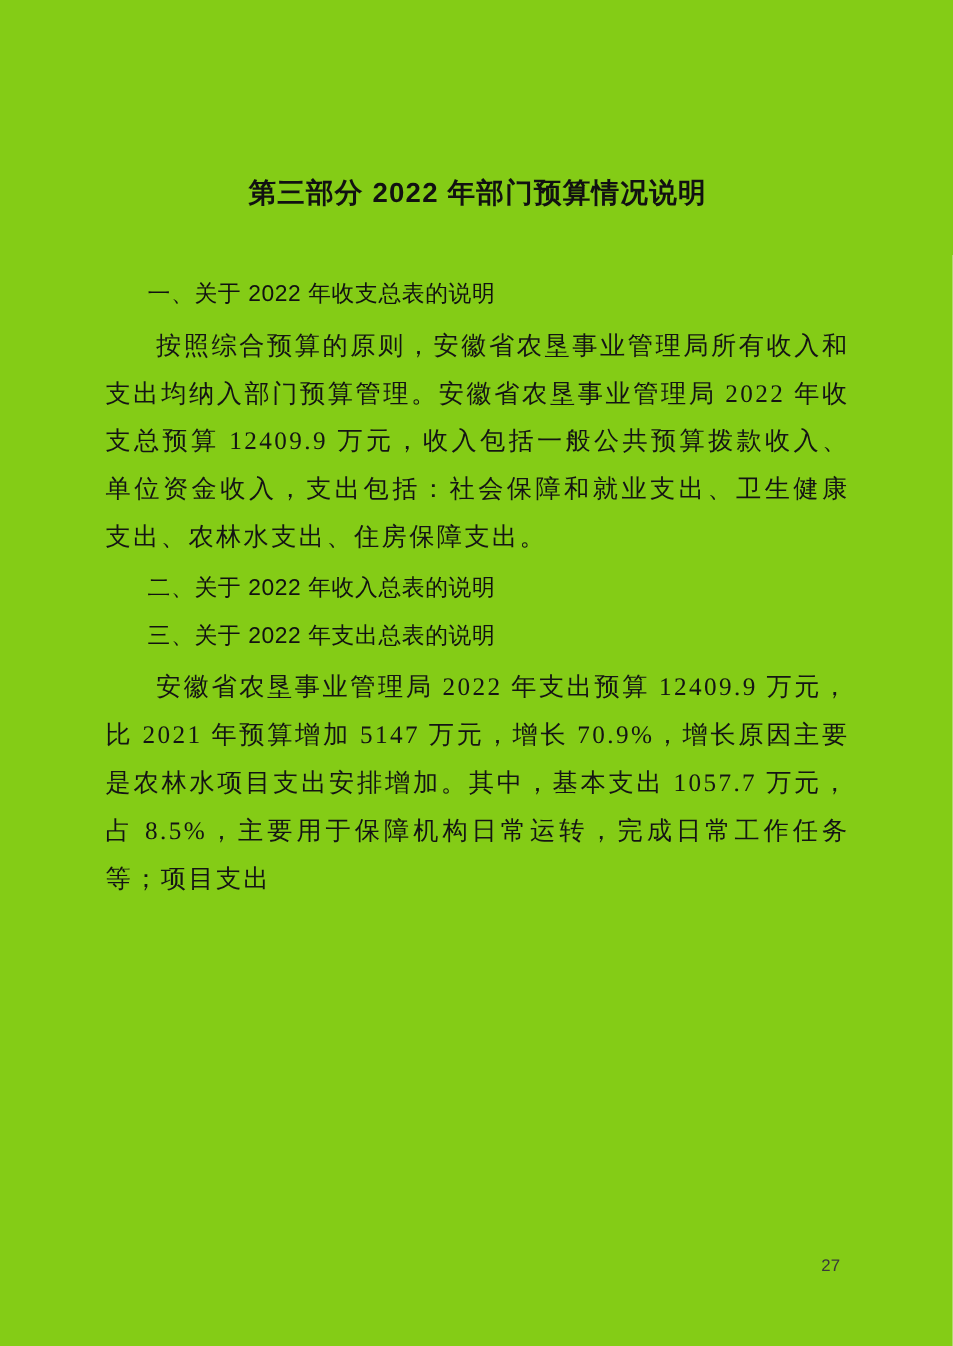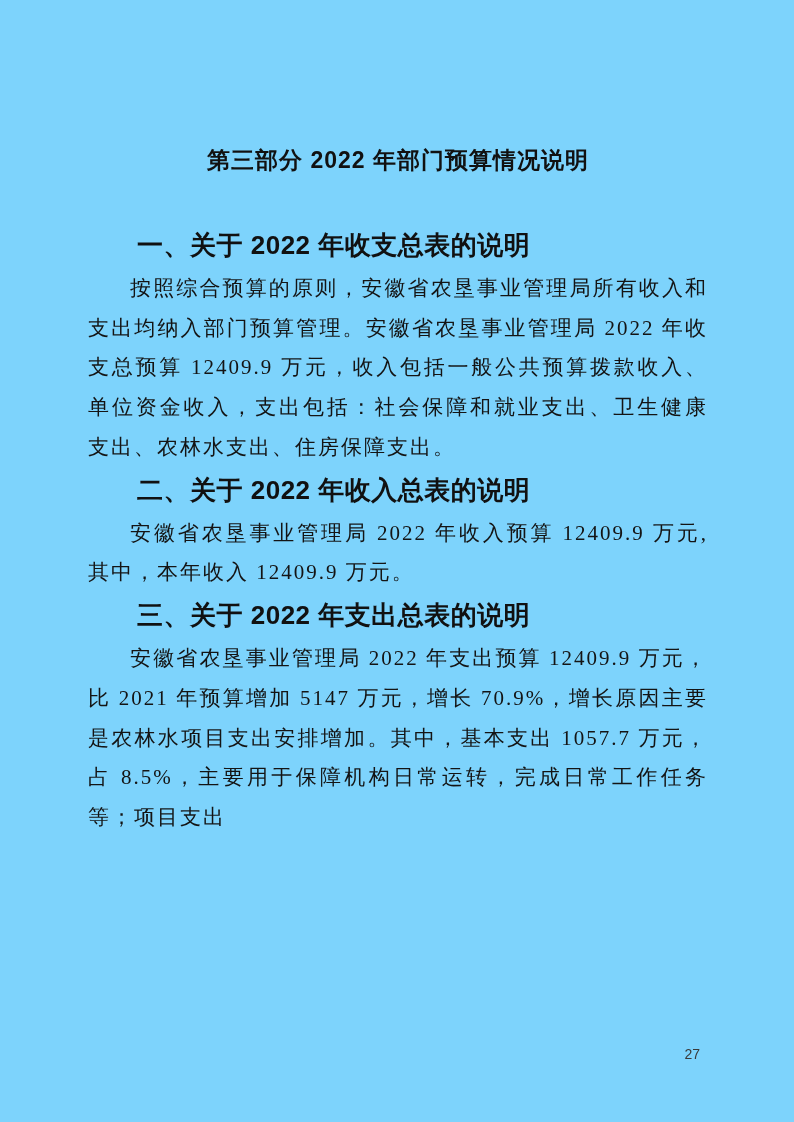--- a/index.html
+++ b/index.html
@@ -4,21 +4,21 @@
 <style>
   html, body {
     margin: 0;
     padding: 0;
     background: #ffffff;
   }
   .page {
     position: relative;
     width: 794px;
     height: 1122px;
-    background: #7dd3fc;
+    background: #84cc16;
     overflow: hidden;
     font-family: "Liberation Serif", "DejaVu Serif", serif;
     color: #141414;
   }
   .content {
     position: absolute;
     left: 85px;
     top: 140px;
     width: 626px;
   }
@@ -28,22 +28,22 @@
     font-family: "Liberation Sans", "DejaVu Sans", sans-serif;
     font-weight: bold;
     font-size: 23px;
     line-height: 40px;
     letter-spacing: 1px;
     color: #111111;
   }
   .section-heading {
     margin: 0;
     font-family: "Liberation Sans", "DejaVu Sans", sans-serif;
-    font-weight: bold;
-    font-size: 26px;
+    font-weight: normal;
+    font-size: 19px;
     line-height: 39.8px;
     text-indent: 2em;
     letter-spacing: 0.5px;
     color: #111111;
   }
   .para {
     margin: 3px;
     font-size: 21px;
     line-height: 39.8px;
     text-align: justify;
@@ -66,21 +66,20 @@
 
 <div class="page">
   <div class="content">
 
     <h1 class="doc-title">第三部分 2022 年部门预算情况说明</h1>
 
     <h2 class="section-heading">一、关于 2022 年收支总表的说明</h2>
     <p class="para">按照综合预算的原则，安徽省农垦事业管理局所有收入和支出均纳入部门预算管理。安徽省农垦事业管理局 2022 年收支总预算 12409.9 万元，收入包括一般公共预算拨款收入、单位资金收入，支出包括：社会保障和就业支出、卫生健康支出、农林水支出、住房保障支出。</p>
 
     <h2 class="section-heading">二、关于 2022 年收入总表的说明</h2>
-    <p class="para">安徽省农垦事业管理局 2022 年收入预算 12409.9 万元,其中，本年收入 12409.9 万元。</p>
 
     <h2 class="section-heading">三、关于 2022 年支出总表的说明</h2>
     <p class="para">安徽省农垦事业管理局 2022 年支出预算 12409.9 万元， 比 2021 年预算增加 5147 万元，增长 70.9%，增长原因主要是农林水项目支出安排增加。其中，基本支出 1057.7 万元，占 8.5%，主要用于保障机构日常运转，完成日常工作任务等；项目支出</p>
 
   </div>
 
   <div class="page-number">27</div>
 </div>
 
 </body></html>

